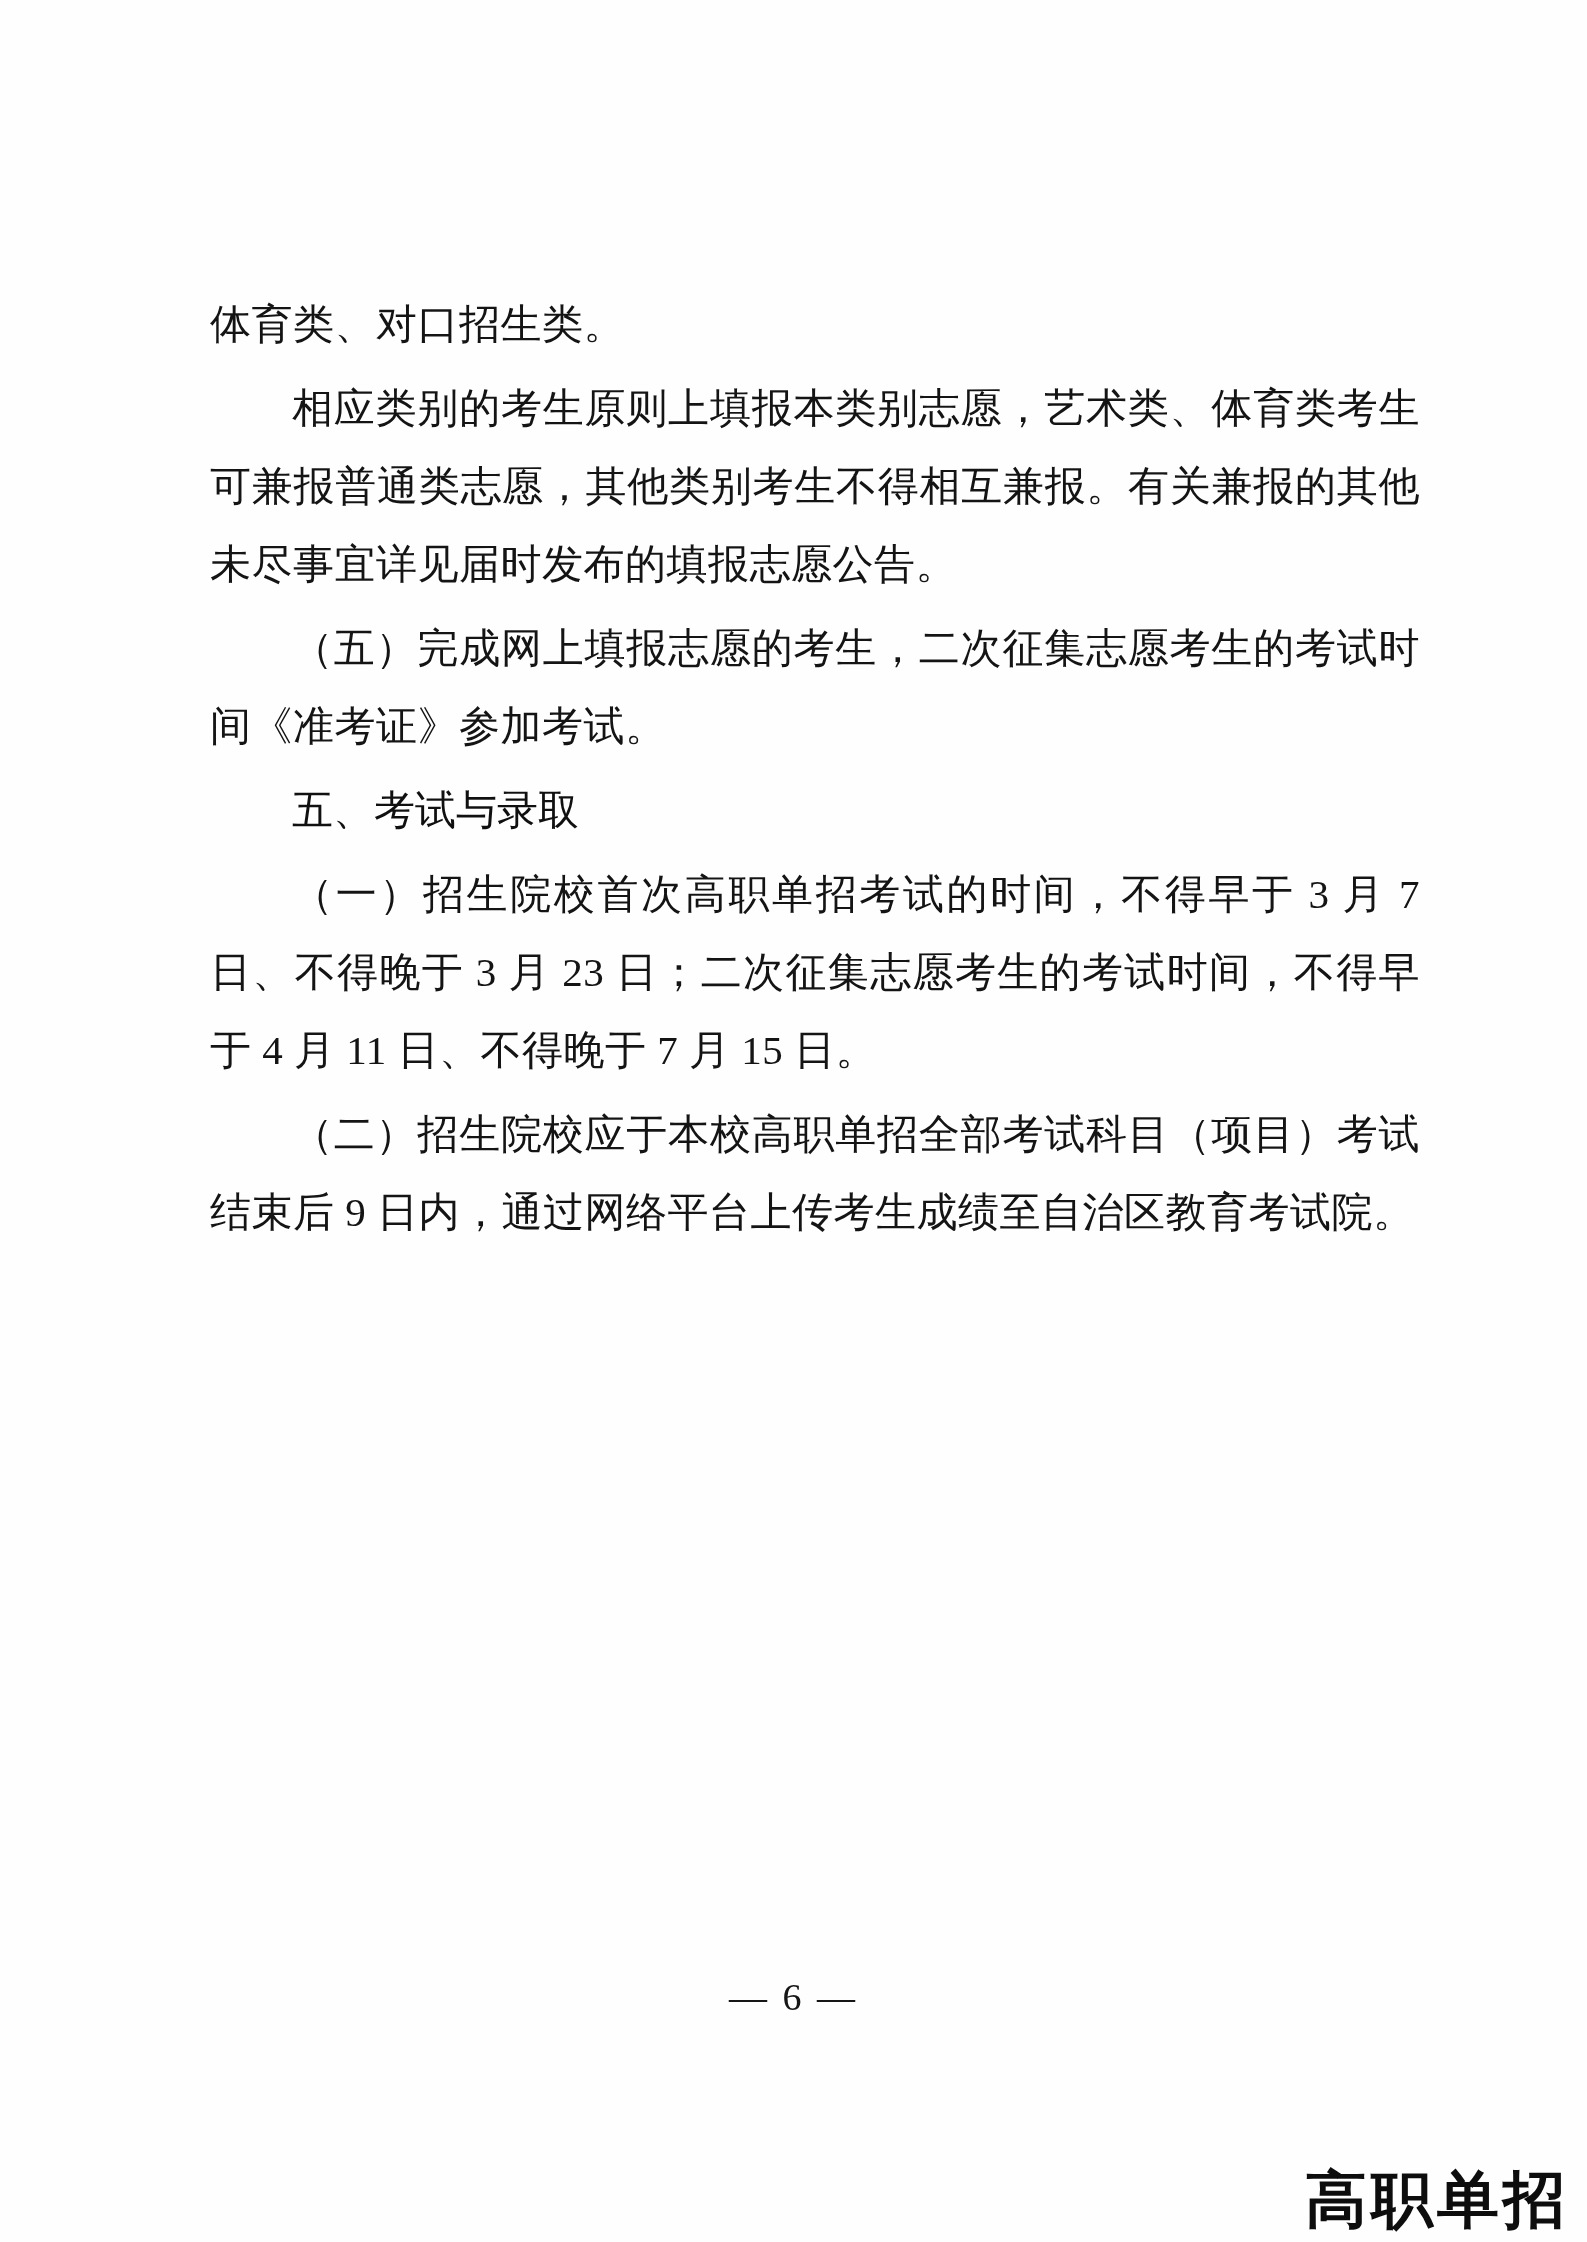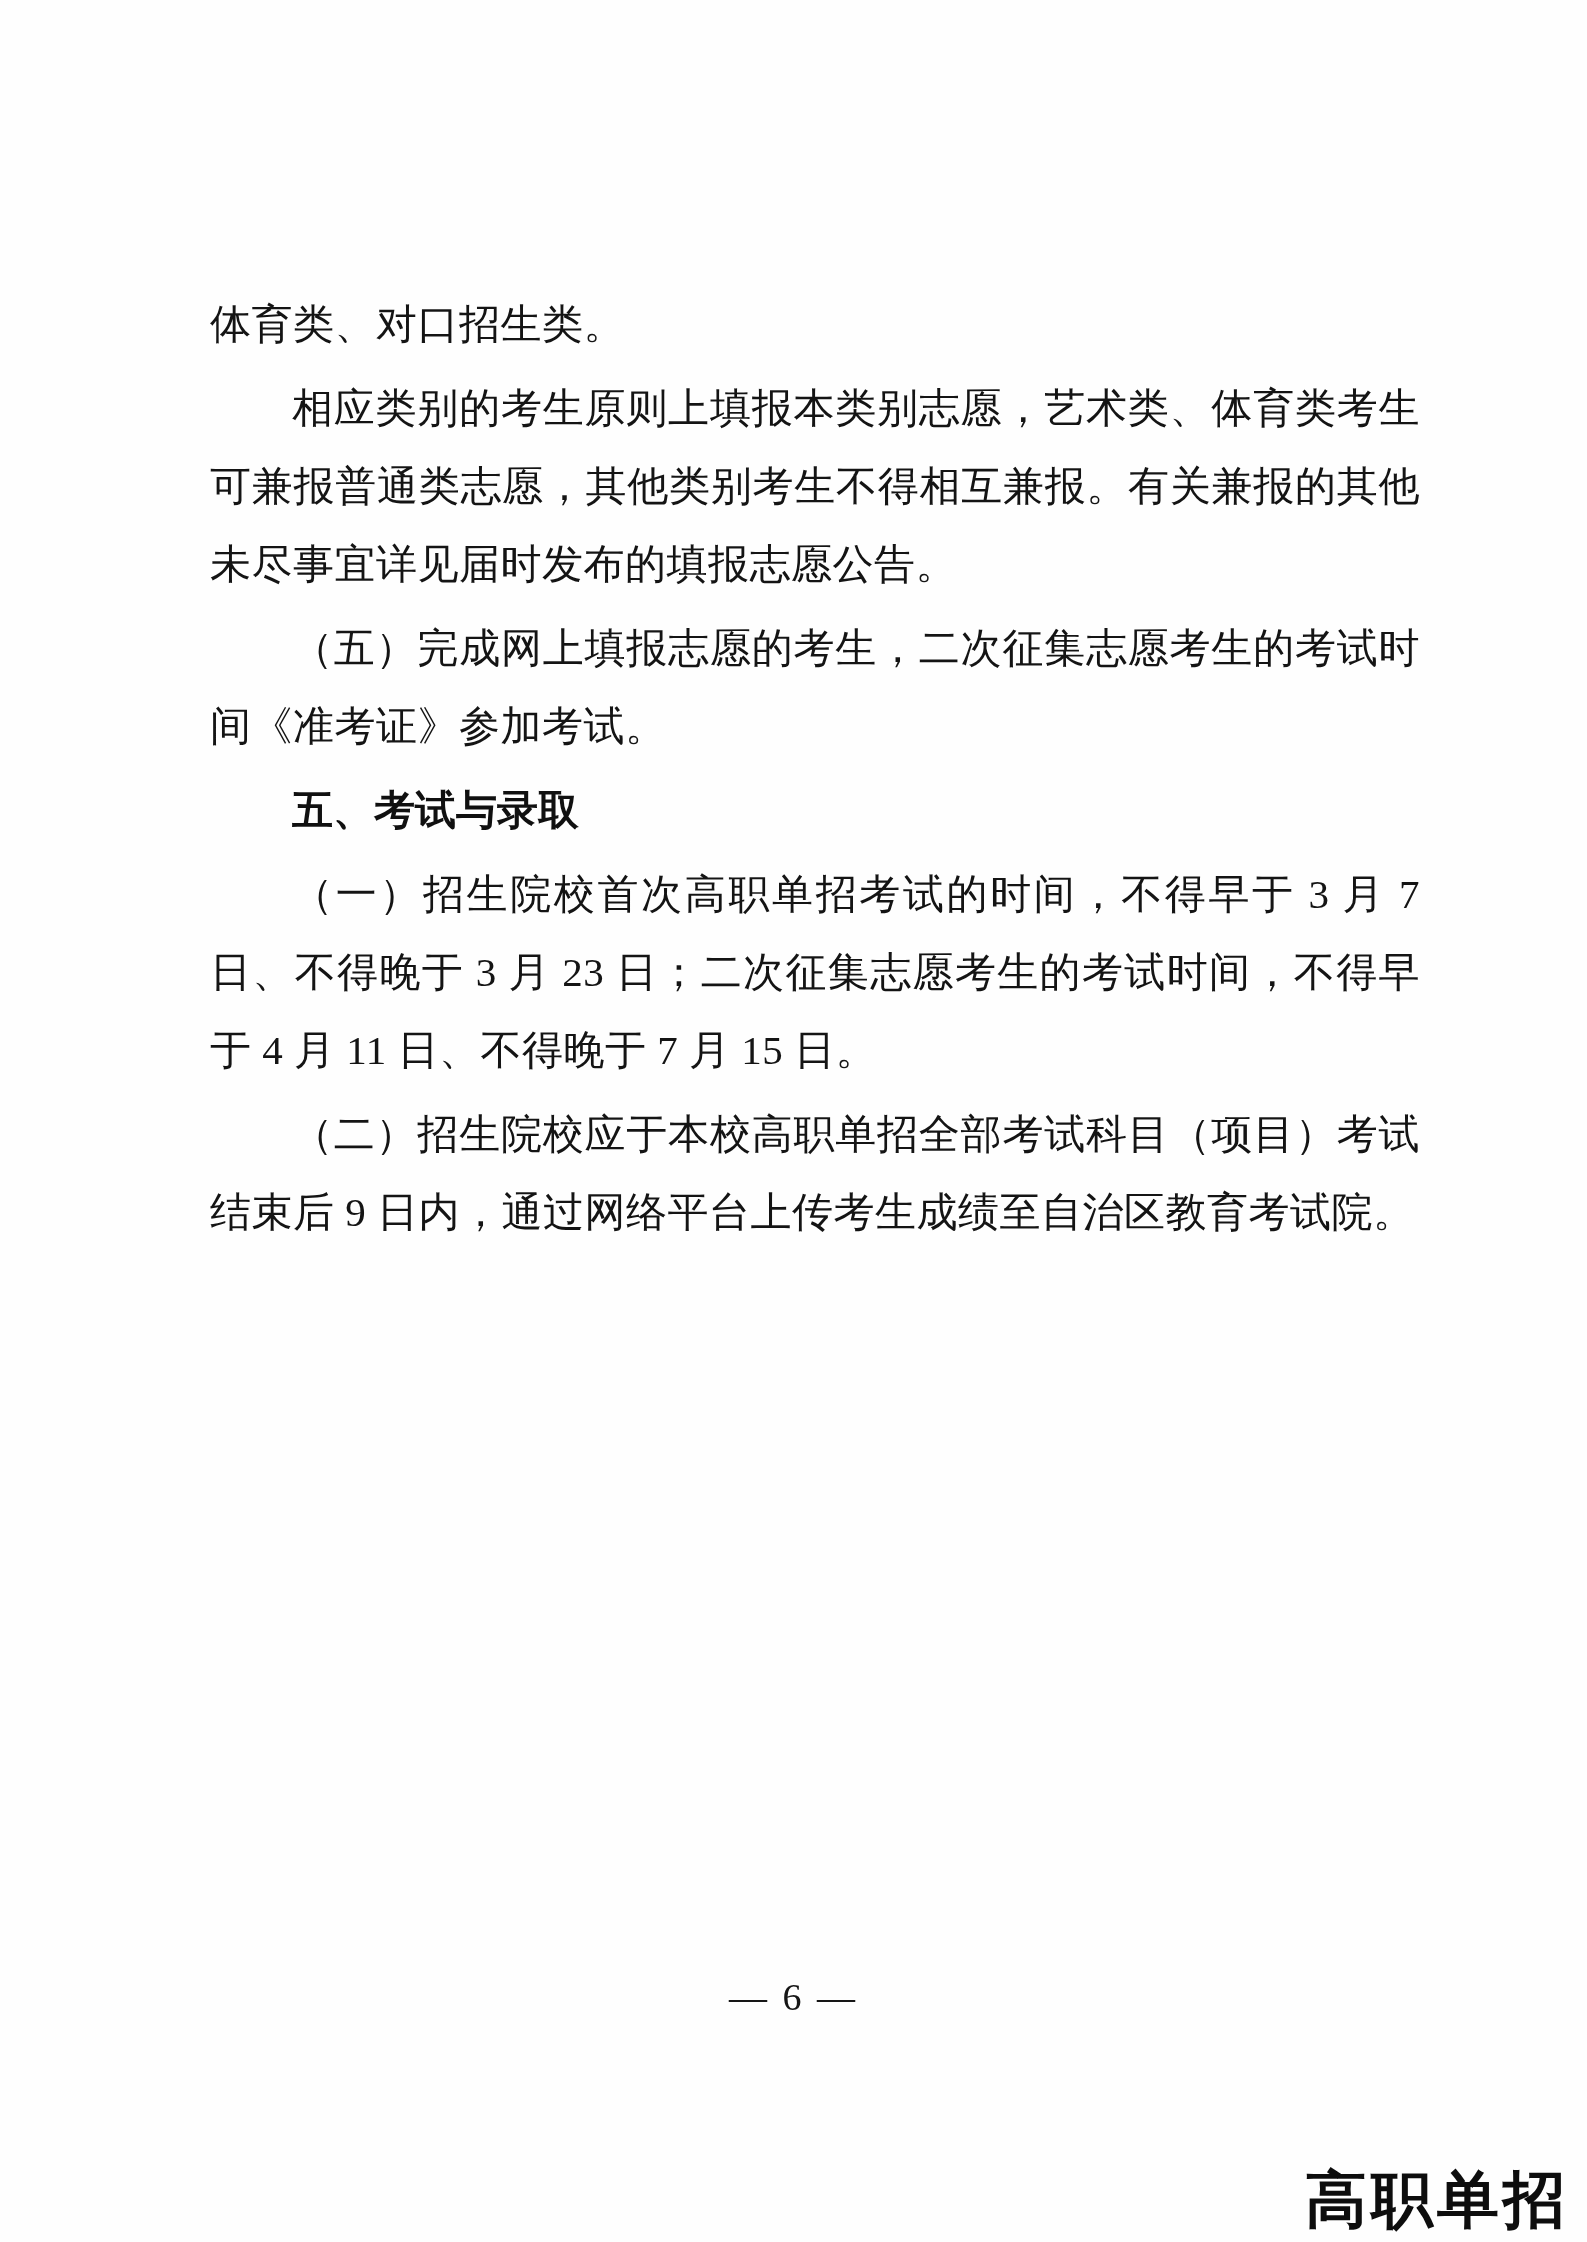--- a/index.html
+++ b/index.html
@@ -46,21 +46,21 @@
 
   p.indent {
     text-indent: 82px;
   }
 
   p.heading {
     margin: 0 0 6px 0;
     font-size: 41px;
     line-height: 78px;
     text-indent: 82px;
-    font-weight: bold;
+    font-weight: normal;
     font-family: "Liberation Sans", "DejaVu Sans", sans-serif;
     color: #101010;
   }
 
   .page-number {
     position: absolute;
     left: 0;
     top: 1975px;
     width: 1587px;
     text-align: center;

